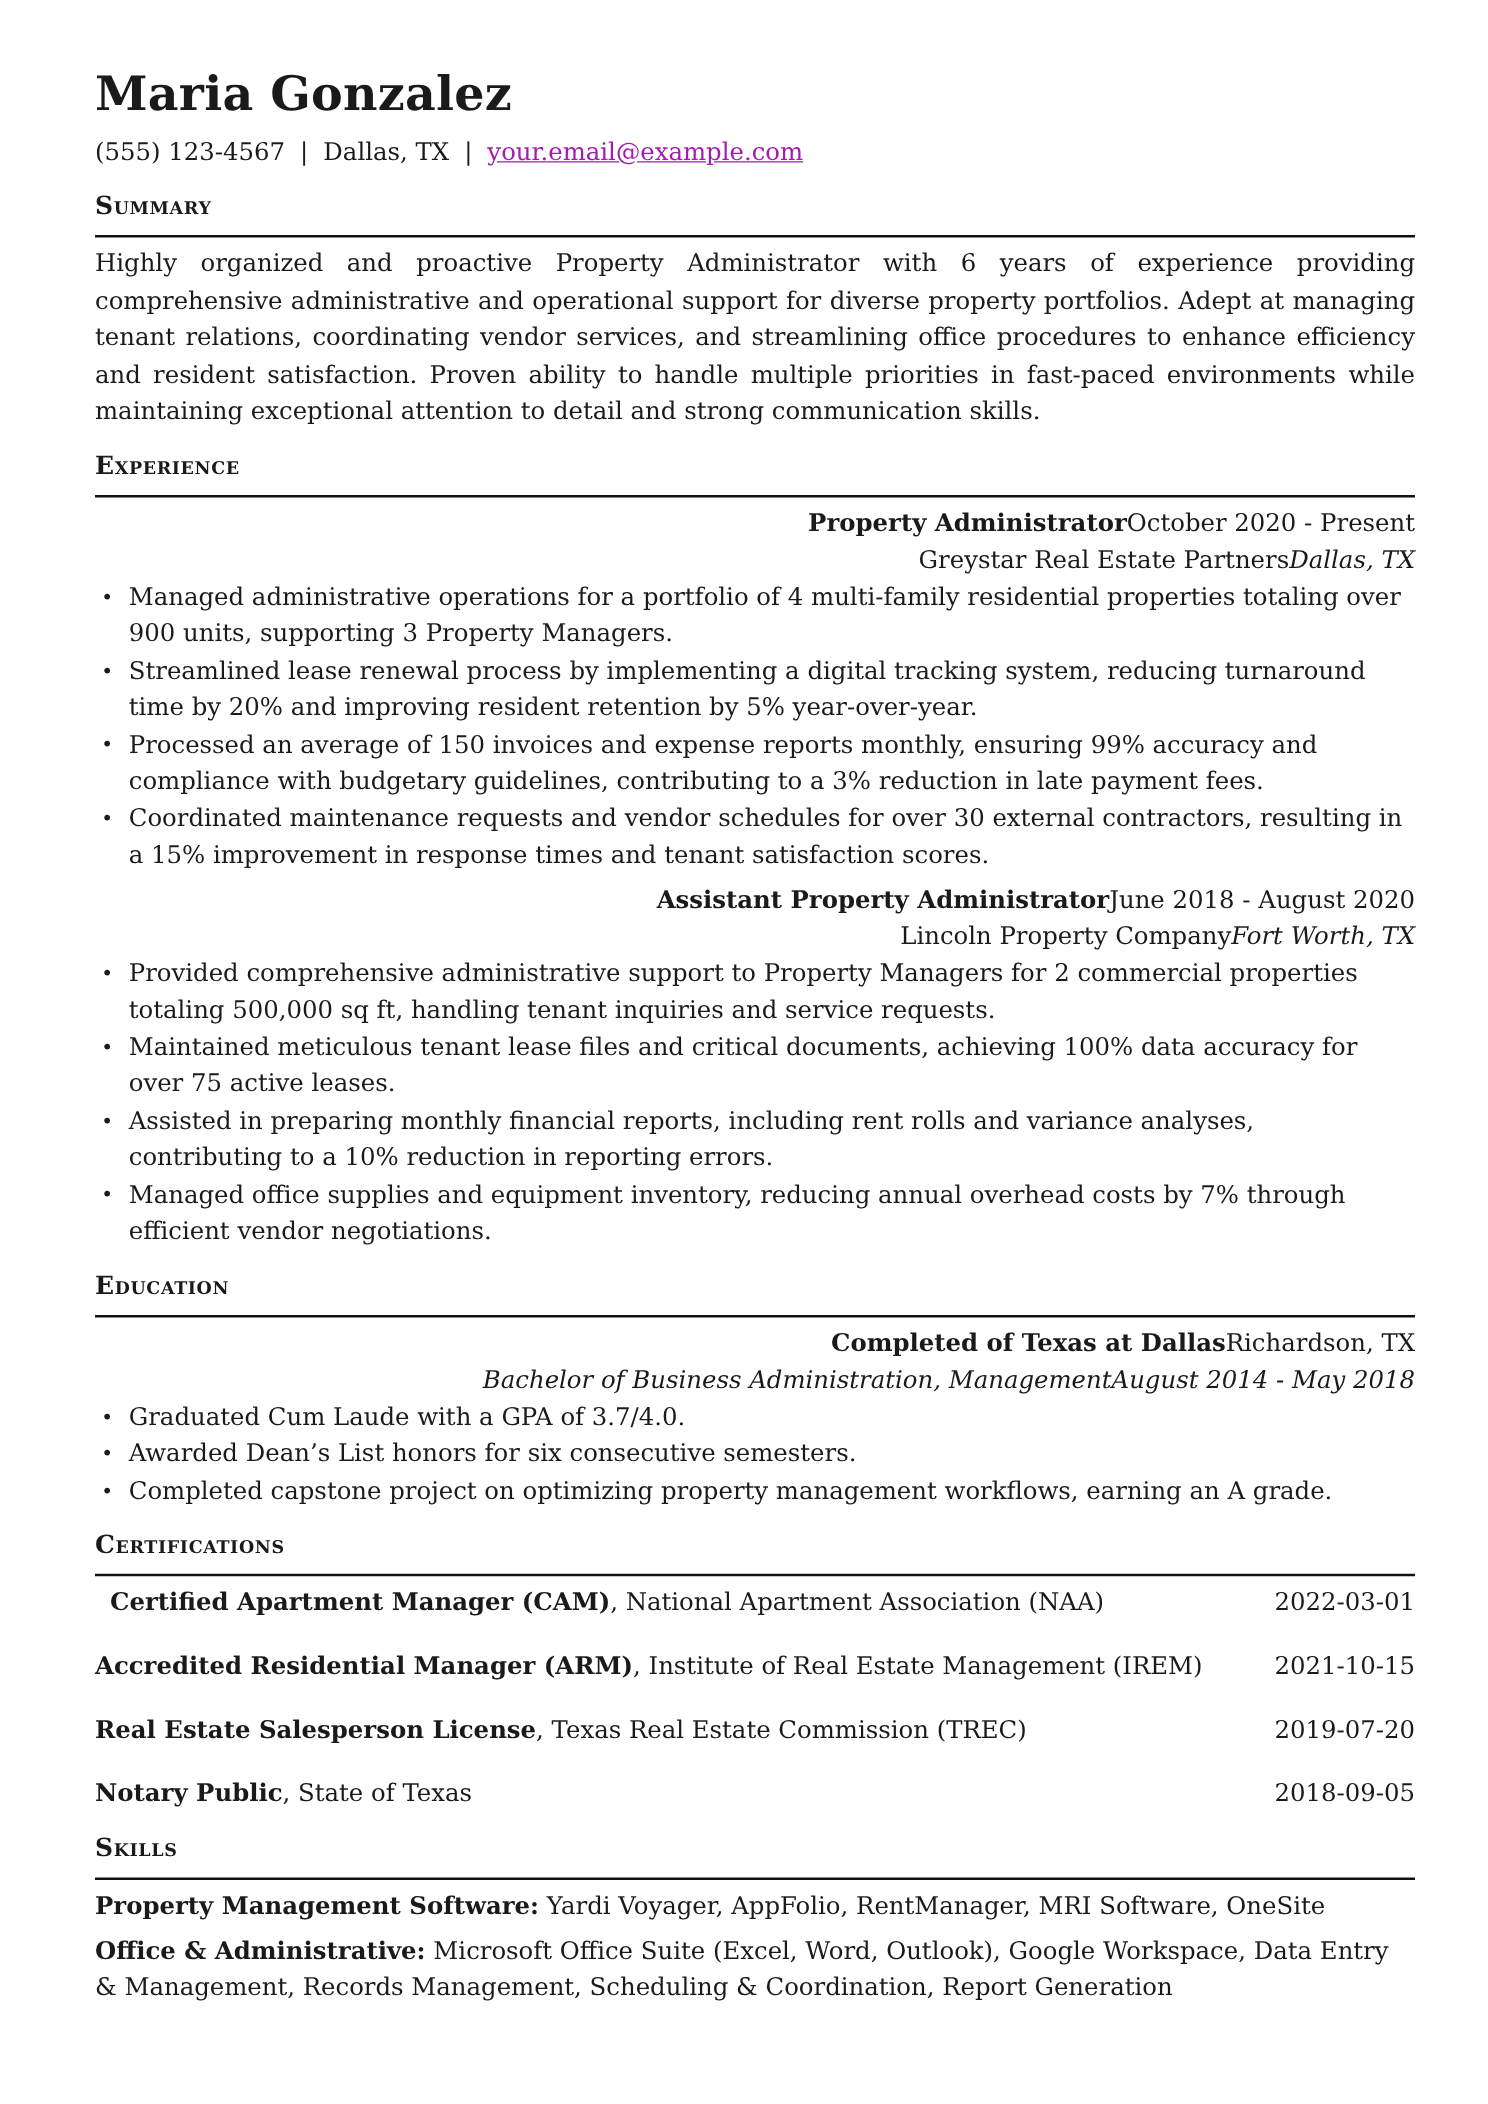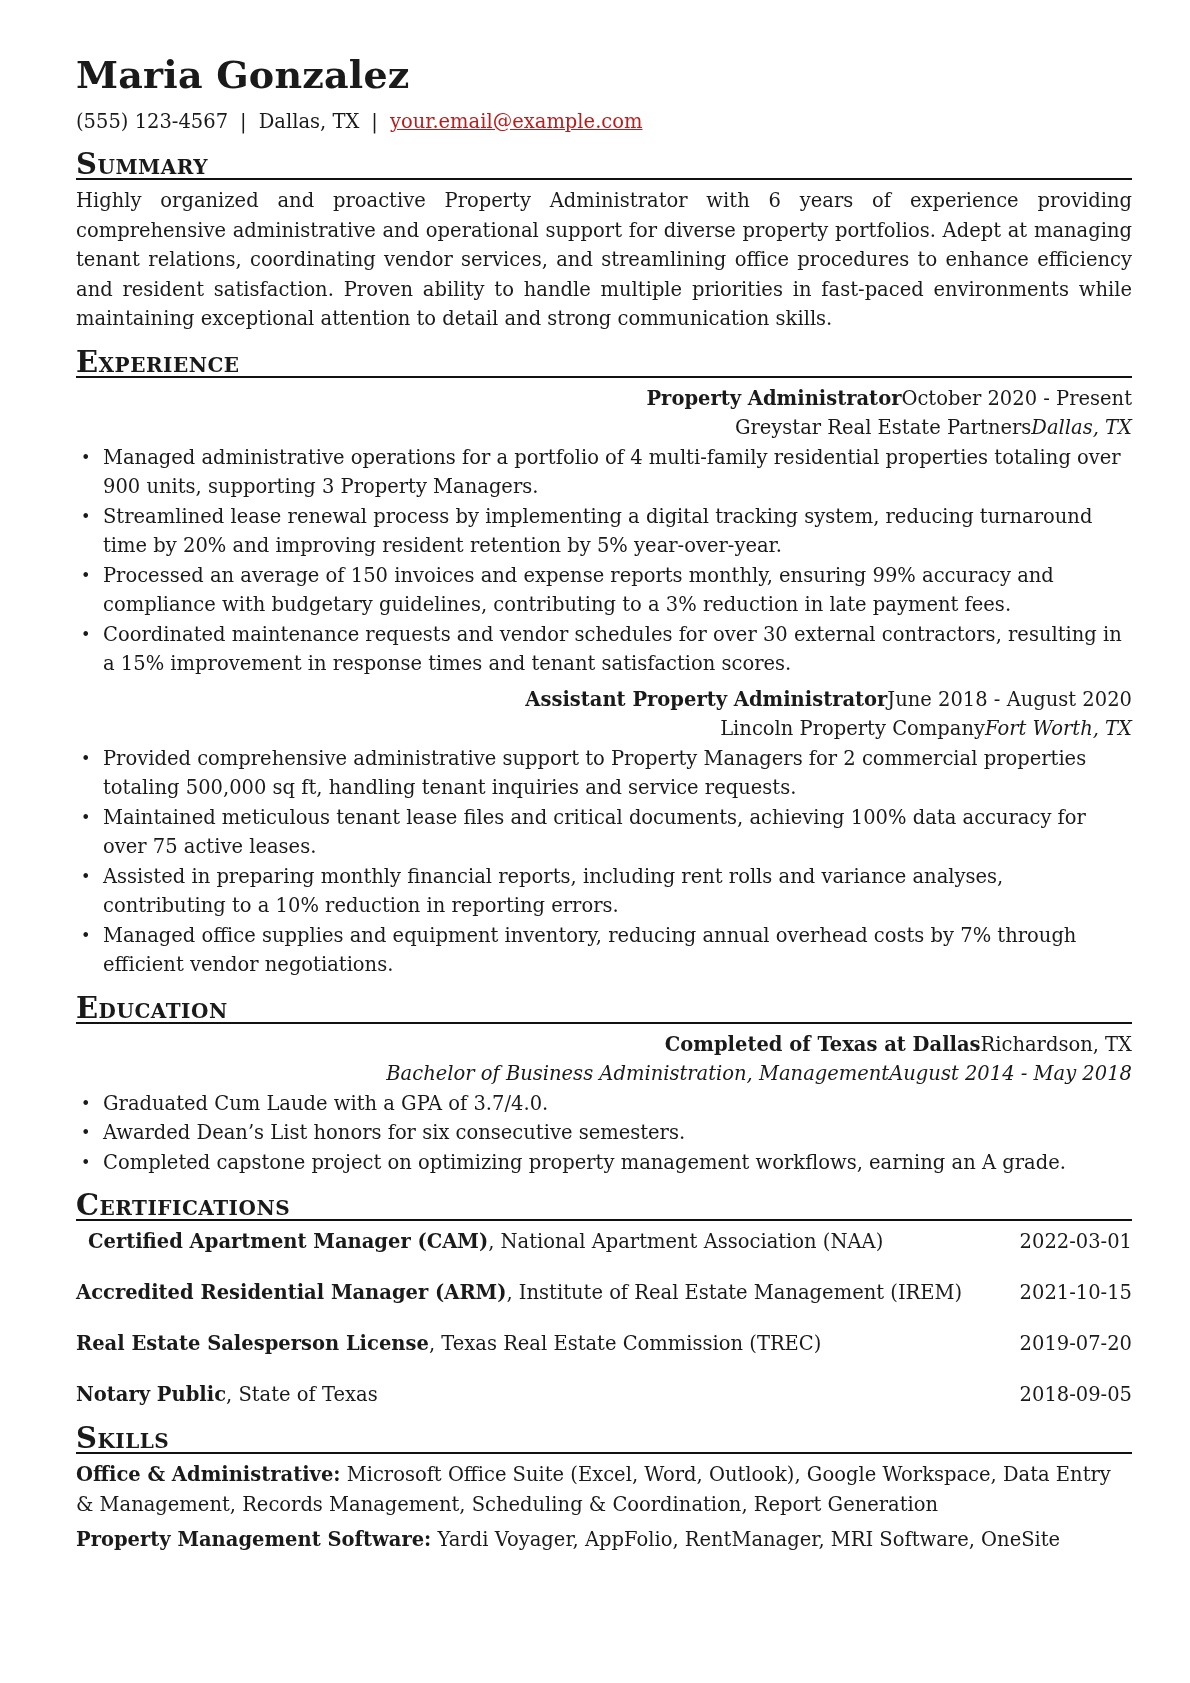--- a/index.html
+++ b/index.html
@@ -5,24 +5,24 @@
     html, body { margin: 0; padding: 0; background: #ffffff; }
     body { width: 1190px; height: 1683px; position: relative; overflow: hidden; }
     .page {
       position: absolute; left: 76px; top: 52px; width: 1056px;
       font-family: "DejaVu Serif", "Liberation Serif", serif;
       color: #1a1a1a; font-size: 19.5px; line-height: 29.5px;
     }
     .name { font-size: 38px; font-weight: bold; line-height: 46px; margin: 0 0 10px 0; letter-spacing: 0.2px; }
     .contact { font-size: 19.5px; line-height: 28px; }
     .contact .sep { margin: 0 12px; }
-    .contact a { color: #b91c1c; text-decoration: underline; }
+    .contact a { color: #a21caf; text-decoration: underline; }
     .section-title {
-      font-variant: small-caps; font-weight: bold; font-size: 29px; line-height: 28px;
-      margin-top: 14px; padding-bottom: 0; border-bottom: 2px solid #111;
+      font-variant: small-caps; font-weight: bold; font-size: 20px; line-height: 28px;
+      margin-top: 14px; padding-bottom: 10px; border-bottom: 2px solid #111;
       letter-spacing: 0.5px;
     }
     .para { margin-top: 6px; text-align: justify; }
     .row { display: flex; justify-content: flex-end; align-items: baseline; }
     .bold { font-weight: bold; }
     .ital { font-style: italic; }
     .entry { margin-top: 6px; }
     ul { margin: 0; padding-left: 27px; list-style: none; }
     li { position: relative; }
     li::before { content: "•"; position: absolute; left: -22px; font-size: 16px; }
@@ -111,19 +111,19 @@
       <span>2019-07-20</span>
     </div>
     <div class="cert-row">
       <span><span class="bold">Notary Public</span><span>, State of Texas</span></span>
       <span>2018-09-05</span>
     </div>
   </div>
 
   <div class="section-title">Skills</div>
   <div class="skill-row">
-    <span class="bold">Office &amp; Administrative:</span><span> Microsoft Office Suite (Excel, Word, Outlook), Google Workspace, Data Entry &amp; Management, Records Management, Scheduling &amp; Coordination, Report Generation</span>
+    <span class="bold">Property Management Software:</span><span> Yardi Voyager, AppFolio, RentManager, MRI Software, OneSite</span>
   </div>
   <div class="skill-row">
-    <span class="bold">Property Management Software:</span><span> Yardi Voyager, AppFolio, RentManager, MRI Software, OneSite</span>
+    <span class="bold">Office &amp; Administrative:</span><span> Microsoft Office Suite (Excel, Word, Outlook), Google Workspace, Data Entry &amp; Management, Records Management, Scheduling &amp; Coordination, Report Generation</span>
   </div>
 
 </div>
 
 </body></html>

